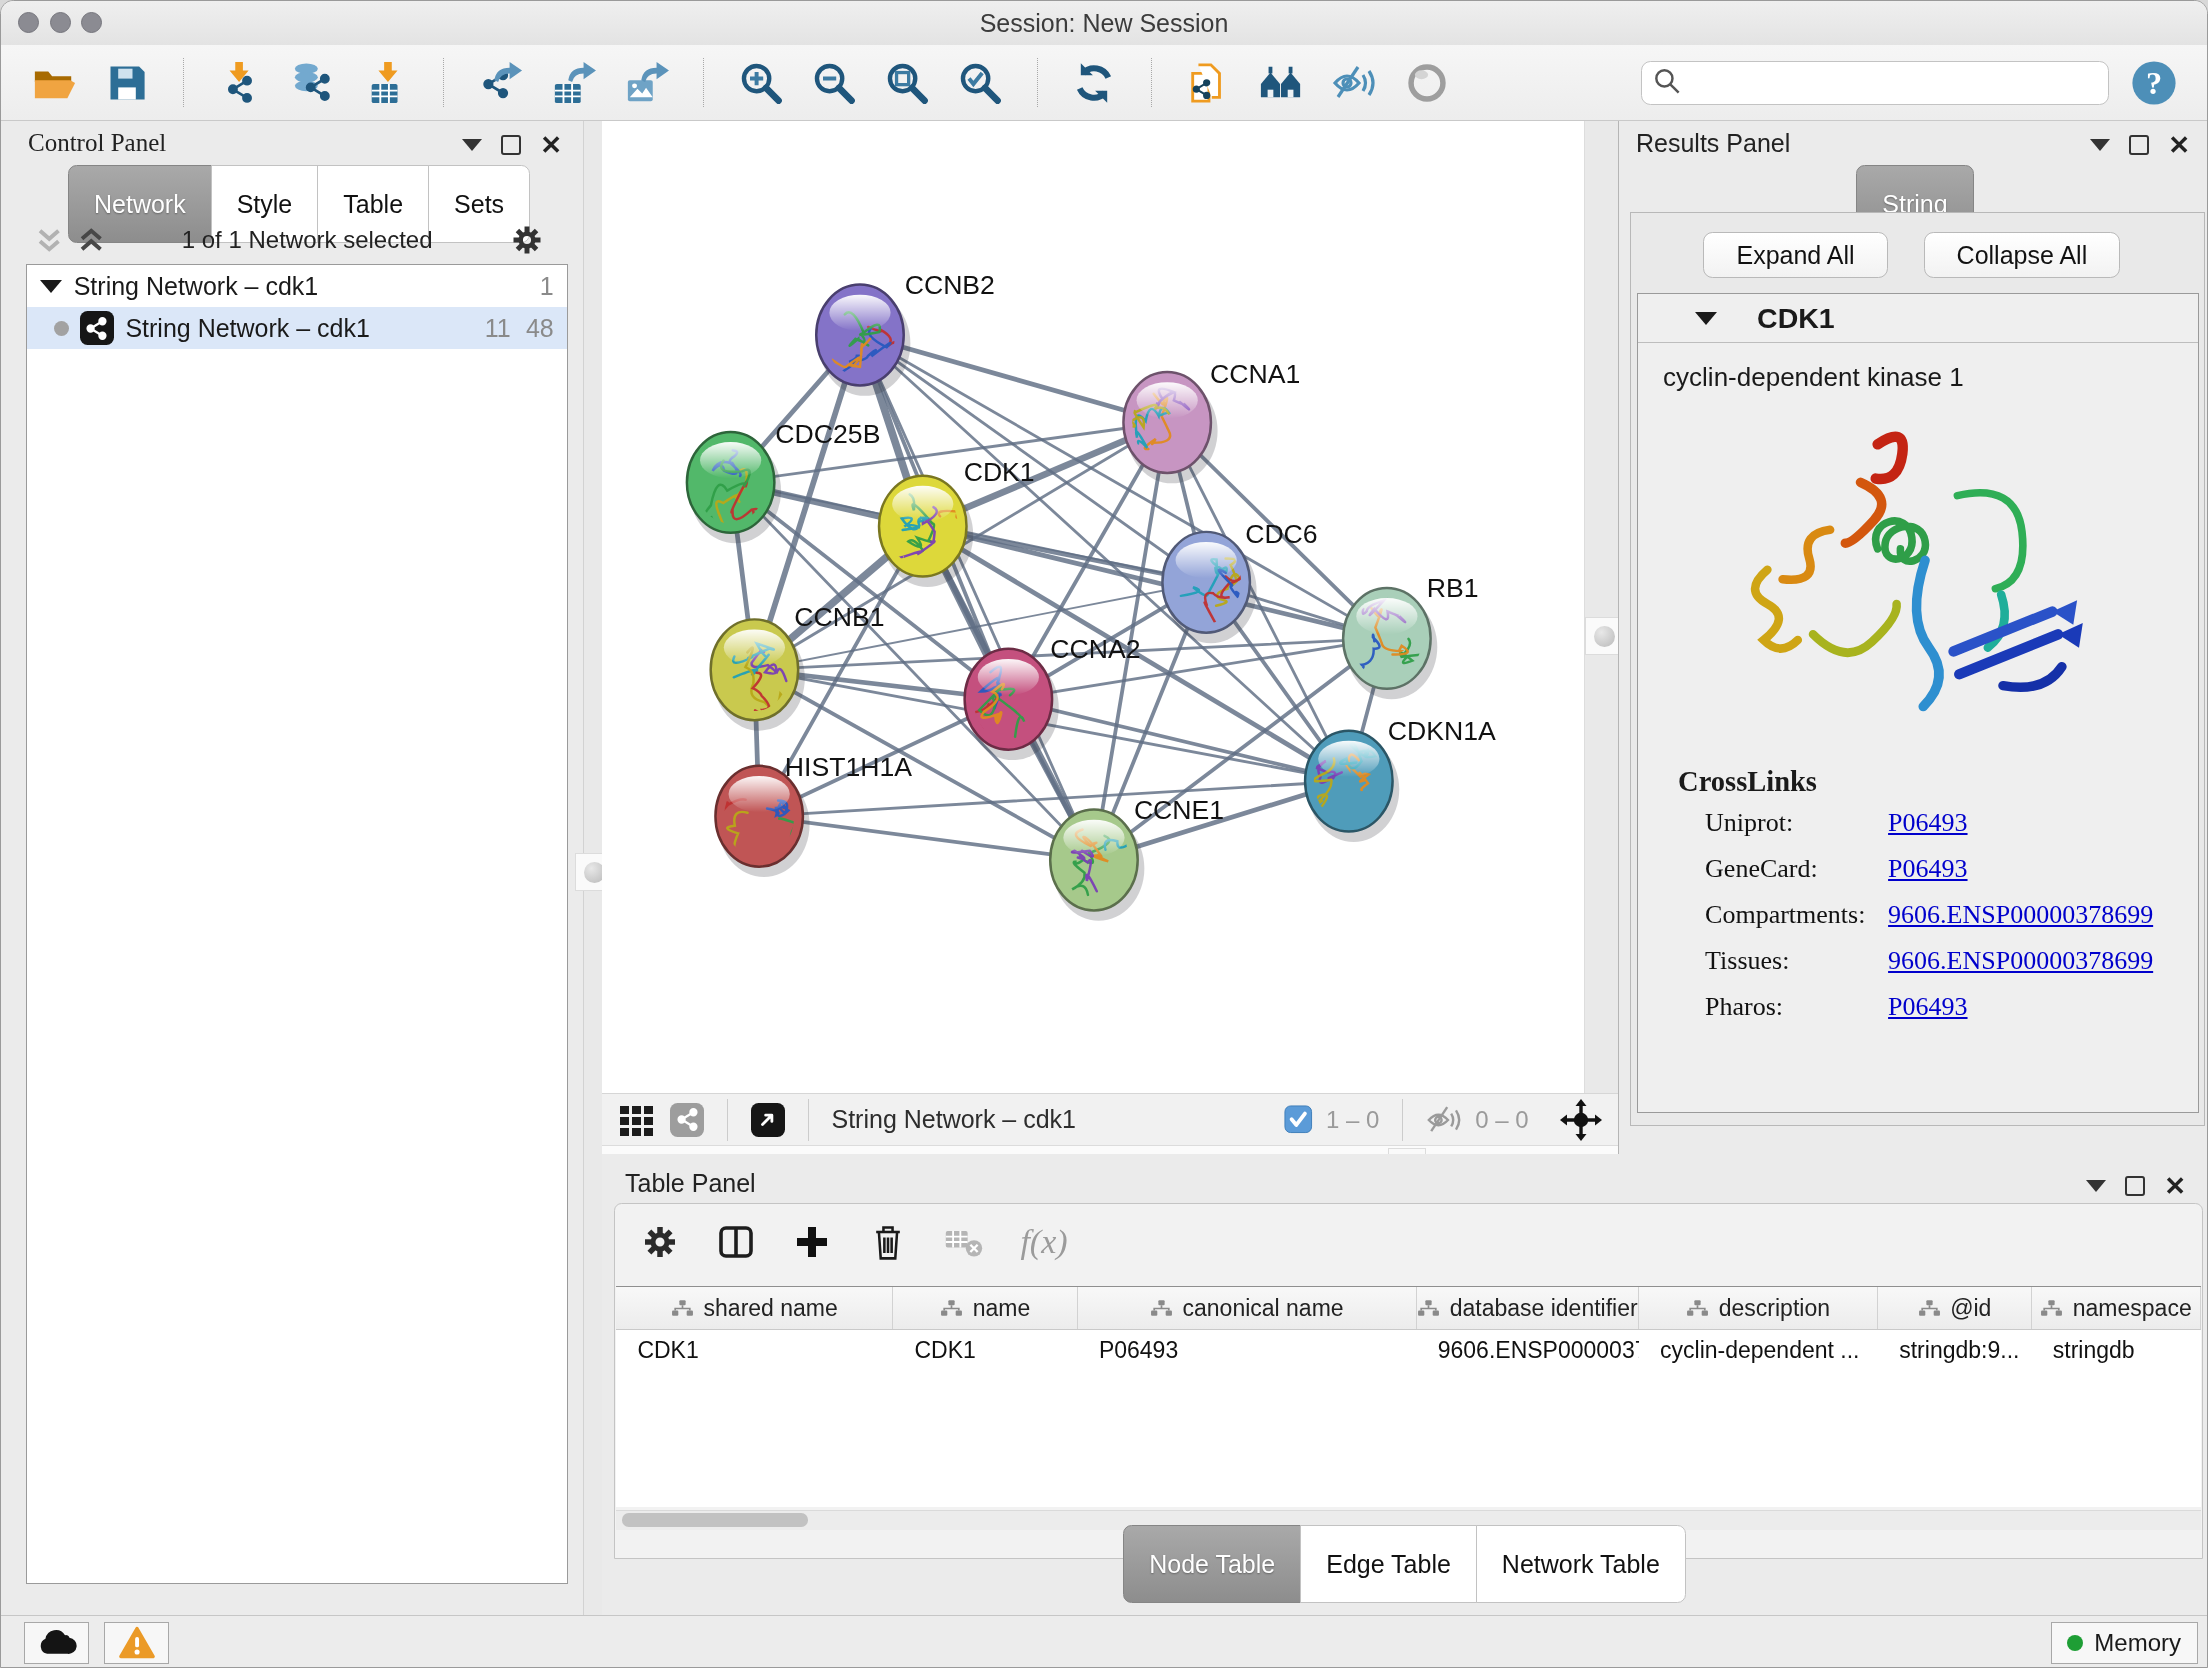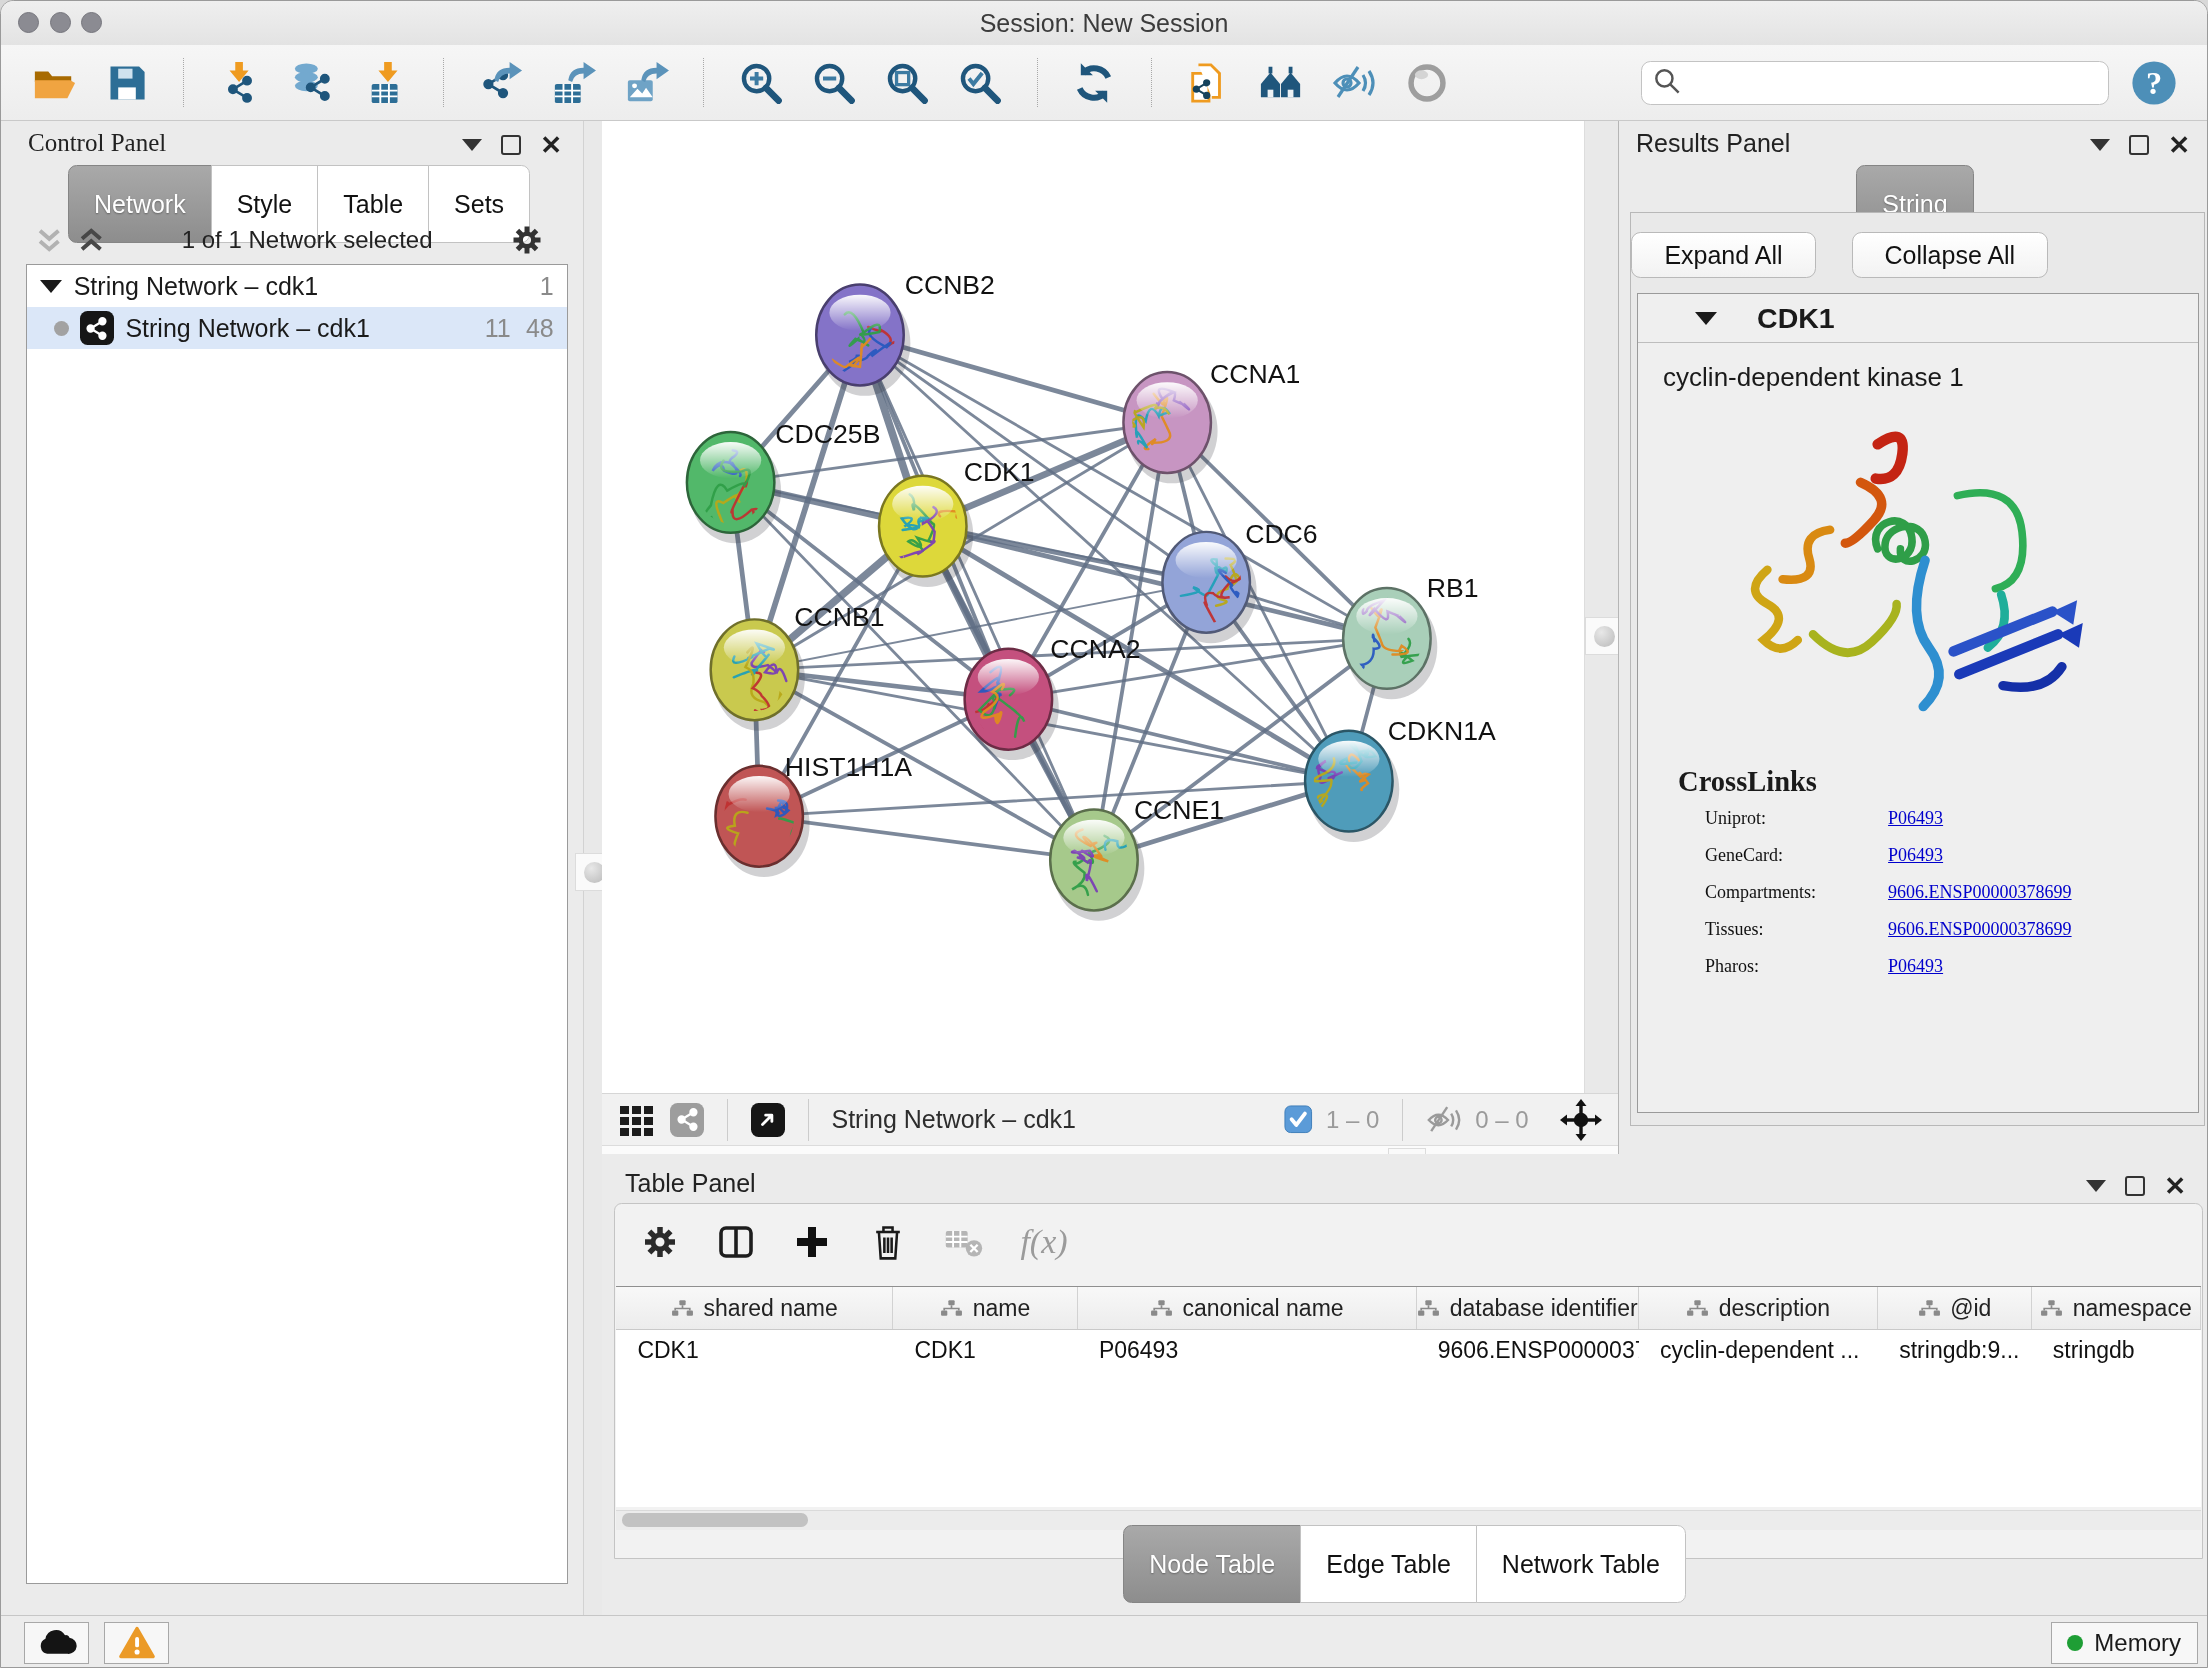--- a/index.html
+++ b/index.html
@@ -83,30 +83,30 @@
   .trowdata{display:flex;height:40px;}
   .td{font-size:23px;color:#111;display:flex;align-items:center;padding-left:21px;box-sizing:border-box;
       overflow:hidden;white-space:nowrap;}
   .hscroll{position:absolute;left:1px;right:1px;bottom:28.5px;height:19px;background:#ececec;border-top:1px solid #dadada;}
   .hthumb{position:absolute;left:5.7px;top:2.9px;width:186px;height:13.3px;border-radius:6.7px;background:#c2c2c2;cursor:pointer;}
   .tp-tabs{position:absolute;left:0;right:0;bottom:13.3px;display:flex;justify-content:center;}
   
   .rpanel{position:absolute;left:1617px;top:120px;width:592px;height:1033px;background:#ebebeb;border-left:1px solid #b5b5b5;}
   .rp-tabwrap{position:absolute;left:0;right:0;top:44px;display:flex;justify-content:center;}
   .rp-frame{position:absolute;left:11.4px;right:5.7px;top:91px;bottom:28.5px;background:#e9e9e9;border:1px solid #b8b8b8;}
-  .rp-buttons{position:absolute;left:0;right:12px;top:19px;display:flex;gap:36px;}
+  .rp-buttons{position:absolute;left:0;right:12px;top:19px;display:flex;justify-content:center;gap:36px;}
   .btn{height:44px;line-height:44px;padding:0 32px;background:linear-gradient(#ffffff,#f2f2f2);border:1px solid #b9b9b9;
        border-radius:9.5px;font-size:25px;color:#111;cursor:pointer;}
   .rp-card{position:absolute;left:5.7px;right:5.7px;top:80px;bottom:11.4px;background:#efefef;border:1px solid #9a9a9a;overflow:hidden;}
   .rs-head{height:48px;display:flex;align-items:center;gap:40px;padding-left:57px;border-bottom:1px solid #bdbdbd;background:#efefef;}
   .rs-head .g{font-size:28.5px;font-weight:bold;}
   .rs-desc{font-size:26px;margin:19px 0 5.7px 25px;}
   .rs-img{display:block;margin:15px auto 25px auto;}
   .xl-title{font-family:"Liberation Serif",serif;font-weight:bold;font-size:28.5px;margin:13.3px 0 9.5px 40px;}
-  .xl-row{display:flex;font-family:"Liberation Serif",serif;font-size:18px;margin:0 0 16px 67px;}
+  .xl-row{display:flex;font-family:"Liberation Serif",serif;font-size:26px;margin:0 0 16px 67px;}
   .xl-row .lab{width:183px;color:#111;}
   .xl-row .val{color:#0000cc;text-decoration:underline;cursor:pointer;}
   
   .statusbar{position:absolute;left:0;right:0;bottom:0;height:51px;background:#ececec;border-top:1px solid #c6c6c6;}
   .sq-btn{position:absolute;top:5.7px;width:63px;height:40px;background:#f7f7f7;border:1.4px solid #a8a8a8;
           display:flex;align-items:center;justify-content:center;cursor:pointer;}
   .mem-btn{position:absolute;right:9.5px;top:5.7px;width:145px;height:40px;background:#f7f7f7;border:1.4px solid #a8a8a8;
            display:flex;align-items:center;justify-content:center;gap:11.4px;font-size:24px;cursor:pointer;}
   .mem-dot{width:16px;height:16px;border-radius:50%;background:#1e9e35;}
 </style>

